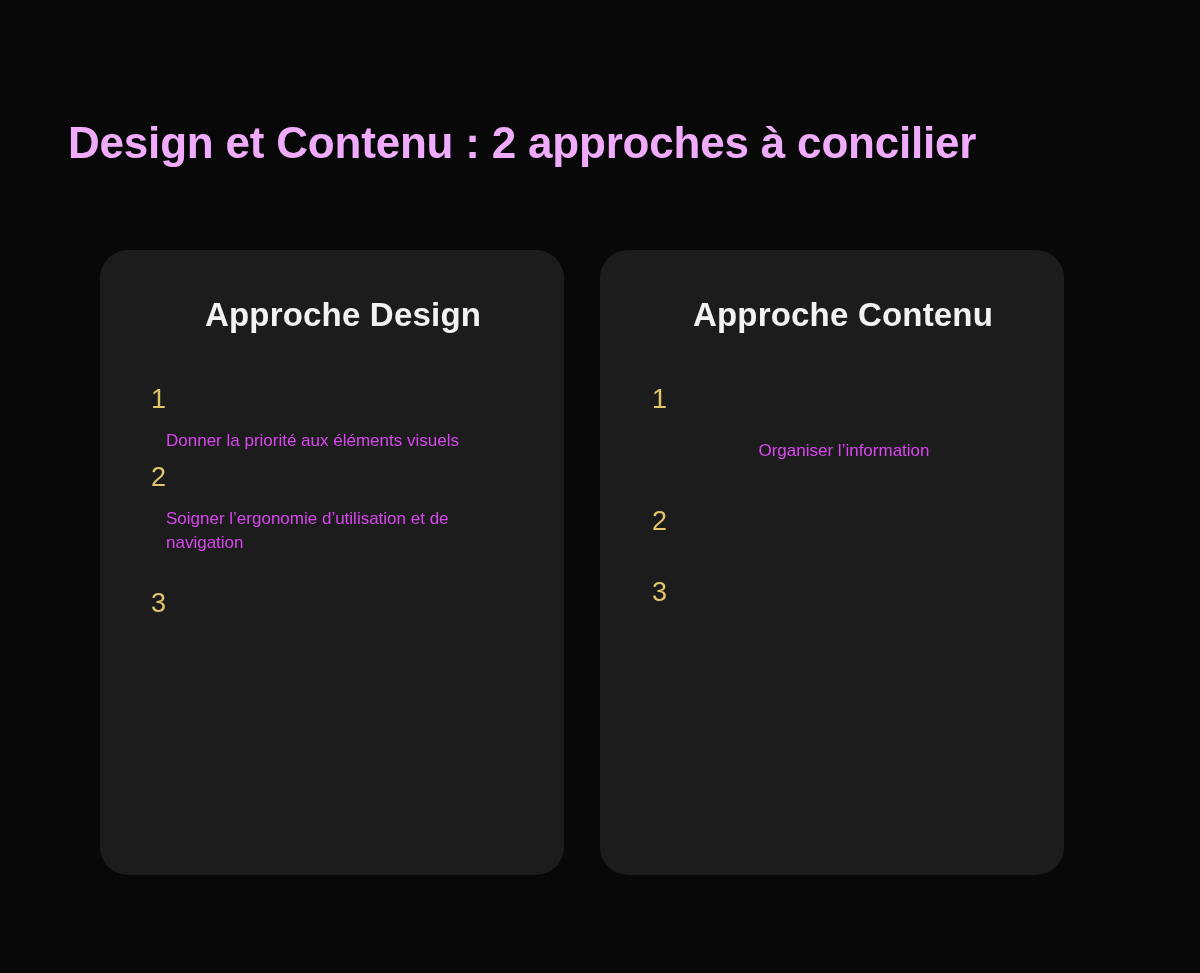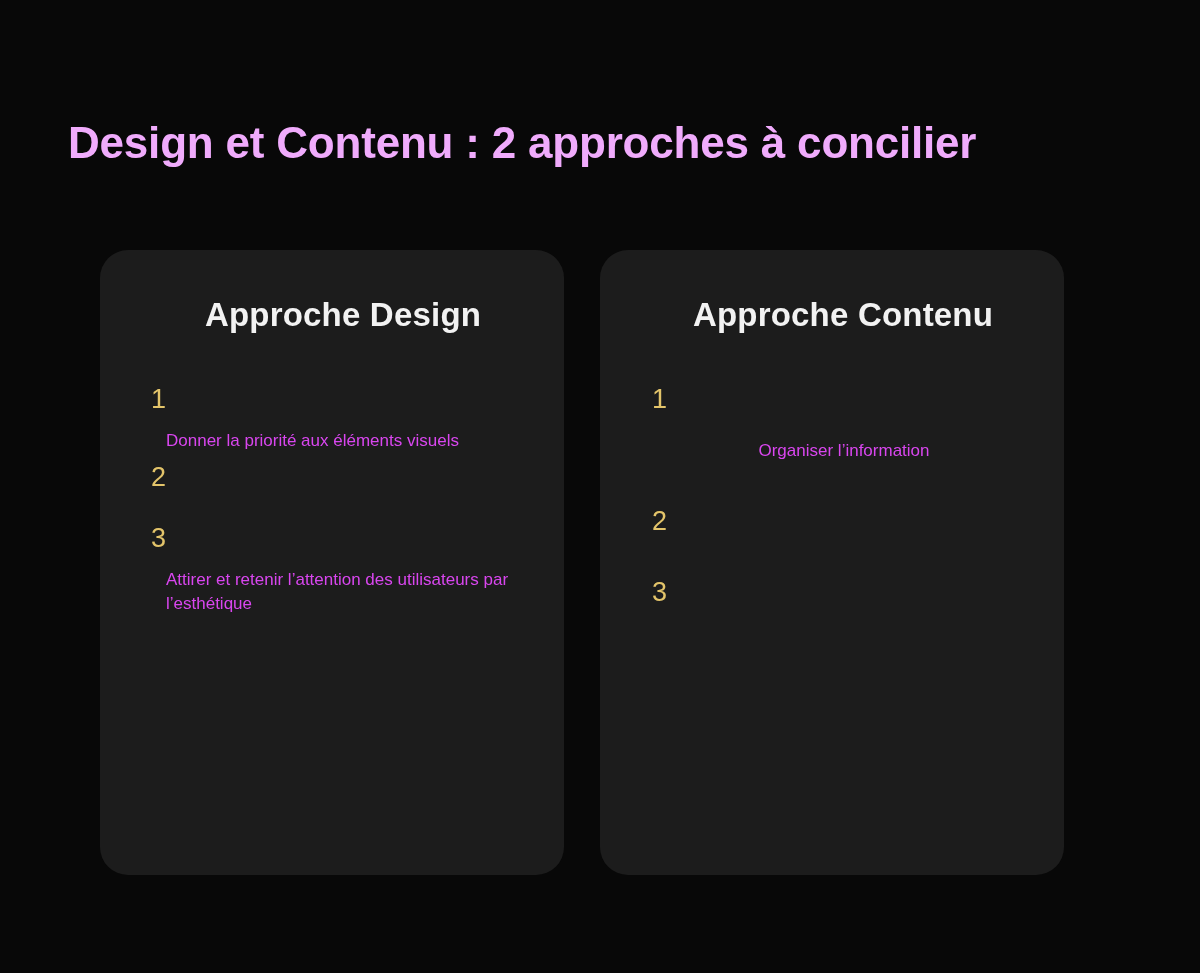--- a/index.html
+++ b/index.html
@@ -97,25 +97,25 @@
     <div class="card card-left">
       <div class="card-title">Approche Design</div>
 
       <div class="item">
         <div class="item-number">1</div>
         <div class="item-text">Donner la priorité aux éléments visuels</div>
       </div>
 
       <div class="item">
         <div class="item-number">2</div>
+        <div class="item-text">Soigner l’ergonomie d’utilisation et de navigation</div>
       </div>
 
       <div class="item">
         <div class="item-number">3</div>
-        <div class="item-text">Attirer et retenir l’attention des utilisateurs par l’esthétique</div>
       </div>
     </div>
 
     <div class="card card-right">
       <div class="card-title">Approche Contenu</div>
 
       <div class="item">
         <div class="item-number">1</div>
         <div class="item-text">Organiser l’information</div>
       </div>

